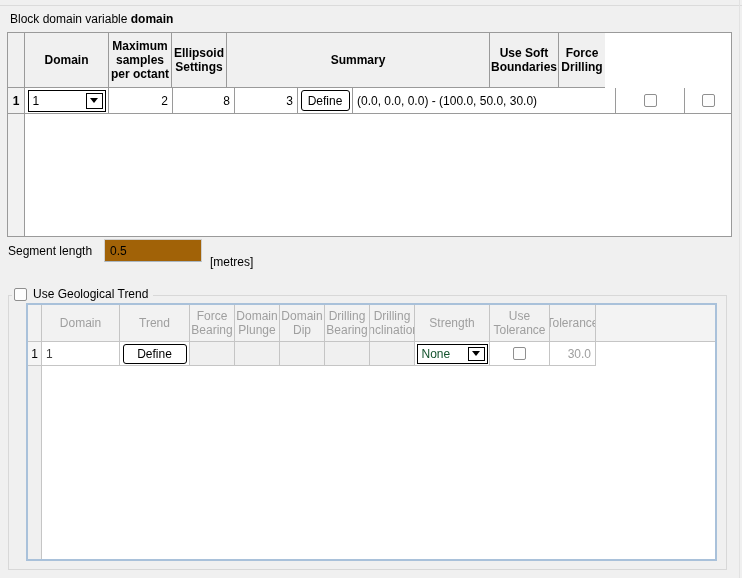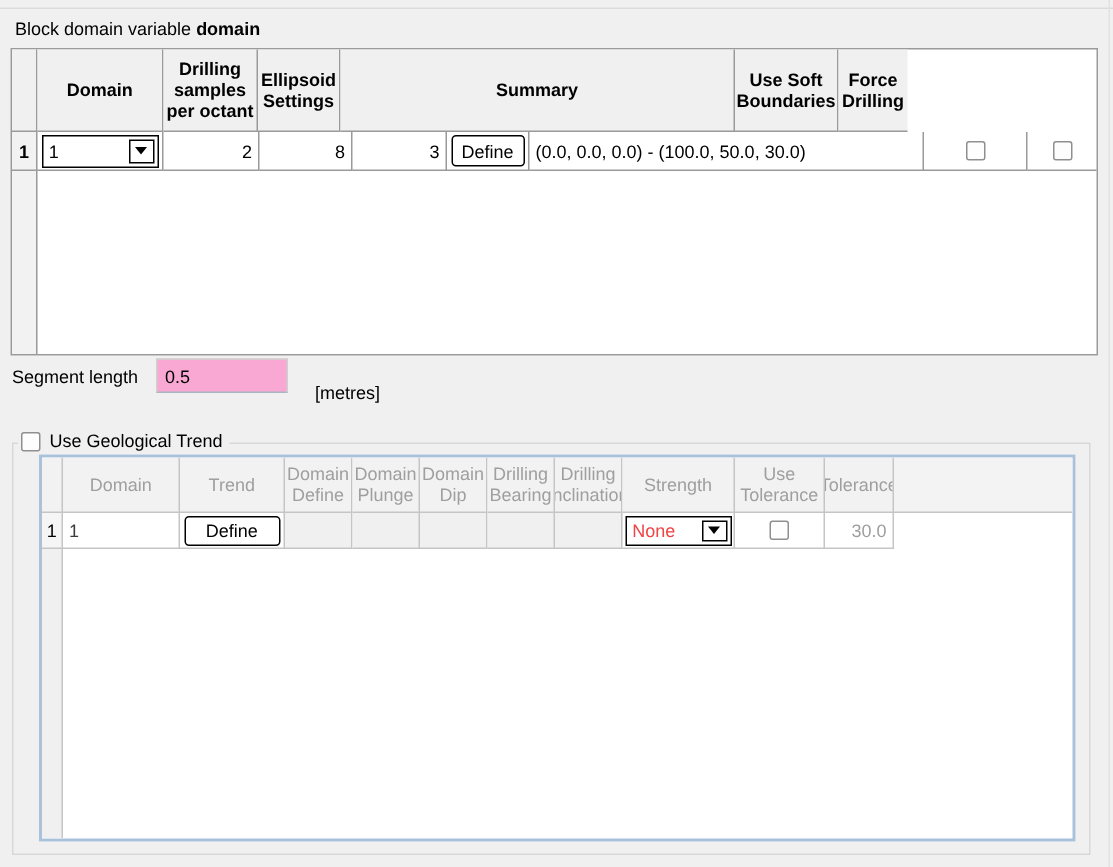--- a/index.html
+++ b/index.html
@@ -53,41 +53,41 @@
   }
   .combo .val { white-space:nowrap; }
   .combo .drop {
     position:absolute; right:2px; top:2px; bottom:2px; width:17px;
     border:1px solid #000; background:#fff;
     display:flex; align-items:center; justify-content:center;
   }
   .tri { width:0; height:0; border-left:4px solid transparent; border-right:4px solid transparent; border-top:5px solid #000; }
   .combo1 { width:78px; height:22px; }
   .combo2 { width:71px; height:20px; }
-  .combo2 .val { color:#ef4444; }
+  .combo2 .val { color:#14532d; }
 
   .btn-define {
     font-family:"Liberation Sans", sans-serif; font-size:12px; color:#000;
     background:#fff; border:1px solid #000; border-radius:3px;
     padding:0; cursor:default;
   }
   .btn1 { width:49px; height:21px; }
   .btn2 { width:64px; height:20px; }
 
   .checkbox {
     width:13px; height:13px; background:#fdfdfd;
     border:1px solid #8f8f8f; border-radius:2px; flex-shrink:0;
   }
 
   
   .seg-label { position:absolute; left:8px; top:244px; }
   .seg-input {
-    position:absolute; left:104px; top:239px; width:88px; height:23px;
+    position:absolute; left:104px; top:239px; width:98px; height:23px;
     border:1px solid #cfcfcf; border-bottom-color:#aab6c2;
-    background:#f9a8d4; padding-left:5px;
+    background:#a16207; padding-left:5px;
     font-family:"Liberation Sans", sans-serif; font-size:12px; color:#000;
   }
   .seg-unit { position:absolute; left:210px; top:244px;margin-top:11px; }
 
   
   .groupbox {
     position:absolute; left:8px; top:295px; width:719px; height:275px;
     border:1px solid #d8d8d8;
   }
   .gb-legend {
@@ -133,21 +133,21 @@
 
 <div class="page-title">
   <span>Block domain variable</span>
   <b>domain</b>
 </div>
 
 <div class="grid1">
   <div class="g1row g1hdr">
     <div class="cell hcell t1c0"></div>
     <div class="cell hcell t1c1">Domain</div>
-    <div class="cell hcell t1c4">Drilling samples per octant</div>
+    <div class="cell hcell t1c4">Maximum samples per octant</div>
     <div class="cell hcell t1c5">Ellipsoid Settings</div>
     <div class="cell hcell t1c6">Summary</div>
     <div class="cell hcell t1c7">Use Soft Boundaries</div>
     <div class="cell hcell t1c8">Force Drilling</div>
   </div>
   <div class="g1row g1data">
     <div class="cell rowhdr t1c0">1</div>
     <div class="cell ctrcell t1c1">
       <div class="combo combo1">
         <span class="val">1</span>
@@ -183,21 +183,21 @@
 <div class="gb-legend">
   <div class="checkbox"></div>
   <span>Use Geological Trend</span>
 </div>
 
 <div class="panel">
   <div class="g2row g2hdr">
     <div class="cell2 hcell2 t2c0"></div>
     <div class="cell2 hcell2 t2c1">Domain</div>
     <div class="cell2 hcell2 t2c2">Trend</div>
-    <div class="cell2 hcell2 t2c3">Domain Define</div>
+    <div class="cell2 hcell2 t2c3">Force Bearing</div>
     <div class="cell2 hcell2 t2c4">Domain Plunge</div>
     <div class="cell2 hcell2 t2c5">Domain Dip</div>
     <div class="cell2 hcell2 t2c6">Drilling Bearing</div>
     <div class="cell2 hcell2 t2c7">Drilling Inclination</div>
     <div class="cell2 hcell2 t2c8">Strength</div>
     <div class="cell2 hcell2 t2c9">Use Tolerance</div>
     <div class="cell2 hcell2 t2c10">Tolerance</div>
     <div class="hdrfill2"></div>
   </div>
   <div class="g2row g2data">

